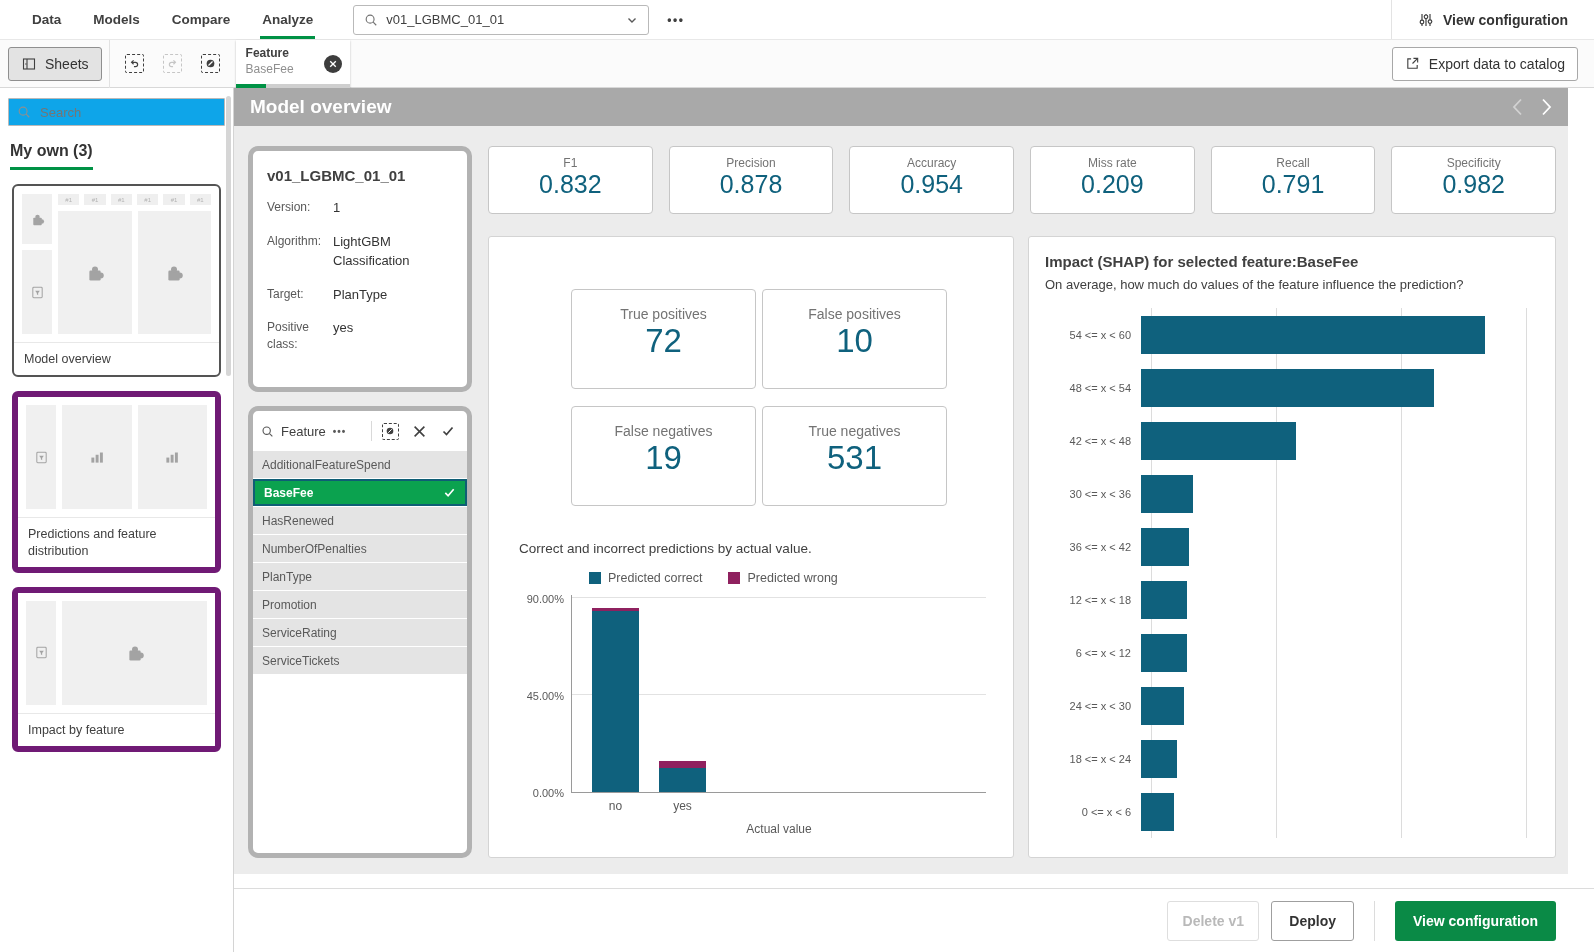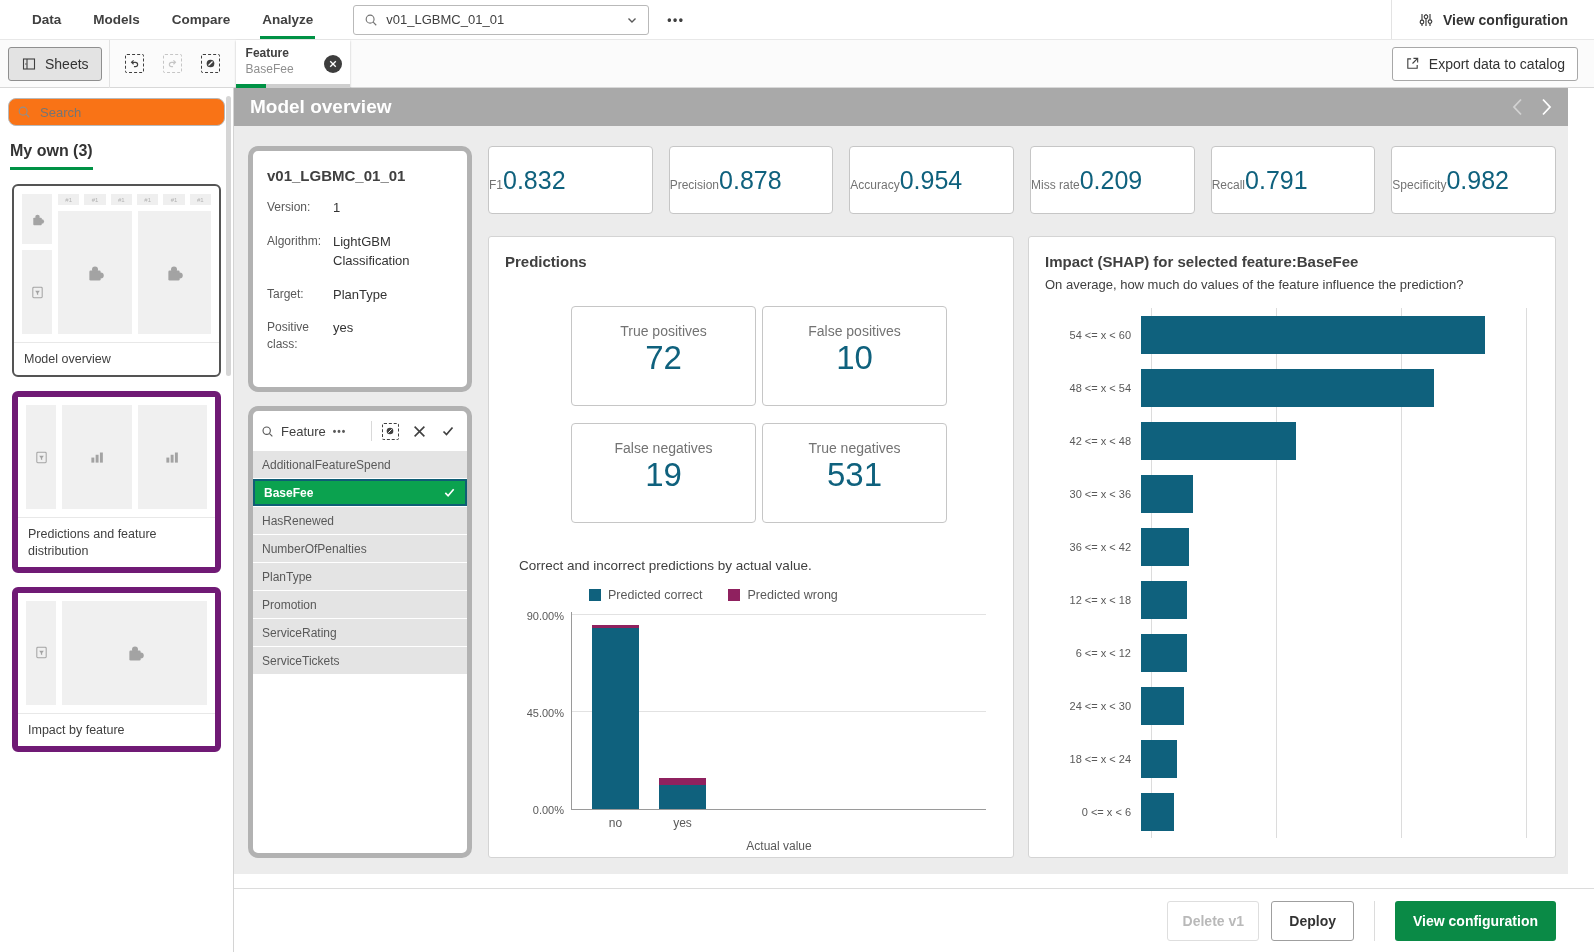--- a/index.html
+++ b/index.html
@@ -44,21 +44,21 @@
   .chip-x{position:absolute;right:8px;top:15px;width:18px;height:18px;border-radius:50%;background:#3d3d3d;
           display:flex;align-items:center;justify-content:center;color:#fff}
   .chip-track{position:absolute;left:0;bottom:0;width:100%;height:4px;background:#cfcfcf}
   .chip-progress{height:100%;background:var(--green)}
   .export-btn{margin-left:auto;margin-right:16px;height:34px;padding:0 12px;border:1px solid #a8a8a8;
               border-radius:3px;background:#fff;display:flex;align-items:center;gap:9px;font-size:14px;color:#333}
 
   
   .sidebar{position:absolute;left:0;top:88px;width:234px;height:864px;background:#fff;border-right:1px solid #d4d4d4}
   .side-scroll{position:absolute;right:2px;top:8px;width:5px;height:280px;background:#d6d6d6;border-radius:3px}
-  .search-box{margin:10px 8px 0;height:28px;border:1px solid #b9b9b9;border-radius:8px;background:#f97316;
+  .search-box{margin:10px 8px 0;height:28px;border:1px solid #b9b9b9;border-radius:1px;background:#0ea5e9;
               display:flex;align-items:center;padding:0 8px;gap:7px;color:#8f8f8f}
   .search-box input{border:none;outline:none;flex:1;min-width:0;font-size:13px;font-family:inherit;color:#404040;background:transparent}
   .section-label{margin:16px 0 0 10px;display:inline-block;font-size:16px;font-weight:700;color:#333;
                  padding-bottom:7px;border-bottom:3px solid var(--green)}
   .sheet-card{margin:14px 12px 0;border:6px solid #701a75;border-radius:6px;background:#fff;overflow:hidden;cursor:pointer}
   .sheet-card.selected{border:2px solid #545454}
   .thumb{padding:8px;display:flex;gap:6px}
   .tcol{display:flex;flex-direction:column;gap:6px;flex:0 0 30px}
   .tmain{flex:1;display:flex;flex-direction:column}
   .tcell{background:#f0f0f0;display:flex;align-items:center;justify-content:center;color:#a3a3a3}
@@ -82,21 +82,21 @@
   .model-card{position:absolute;left:14px;top:20px;width:224px;height:246px;border:5px solid #b2b2b2;
               border-radius:10px;background:#fff;padding:14px 10px 0 14px}
   .model-card h2{margin:2px 0 6px;font-size:15px;font-weight:700;color:#404040}
   .mc-row{display:flex;margin-top:15px}
   .mc-label{flex:0 0 66px;font-size:12px;color:var(--txt2);line-height:1.35}
   .mc-value{font-size:13px;color:#333;line-height:1.45}
 
   
   .metrics-row{position:absolute;left:254px;top:20px;width:1068px;height:68px;display:flex;gap:16px}
   .metric-card{flex:1;background:#fff;border:1px solid #c6c6c6;border-radius:4px;
-               display:flex;flex-direction:row;align-items:center}
+               display:flex;flex-direction:column;align-items:center}
   .metric-label{margin-top:9px;font-size:12px;color:var(--txt3)}
   .metric-value{margin-top:0;font-size:25px;color:var(--teal)}
 
   
   .feature-panel{position:absolute;left:14px;top:280px;width:224px;height:452px;border:5px solid #b2b2b2;
                  border-radius:10px;background:#fff;display:flex;flex-direction:column}
   .fp-header{flex:0 0 40px;display:flex;align-items:center;padding:0 8px;gap:7px}
   .fp-title{font-size:13px;color:#404040}
   .fp-more{color:#595959;font-size:10px;letter-spacing:1px;font-weight:700}
   .fp-spacer{flex:1}
@@ -527,21 +527,20 @@
           <div class="feature-item">
             <span>ServiceRating</span>
           </div>
           <div class="feature-item">
             <span>ServiceTickets</span>
           </div>
         </div>
     </section>
 
     <section class="panel pred-panel">
-      <div class="panel-title">Predictions</div>
       <div class="kpi-grid">
         <div class="kpi">
           <div class="kpi-label">True positives</div>
           <div class="kpi-value">72</div>
         </div>
         <div class="kpi">
           <div class="kpi-label">False positives</div>
           <div class="kpi-value">10</div>
         </div>
         <div class="kpi">

